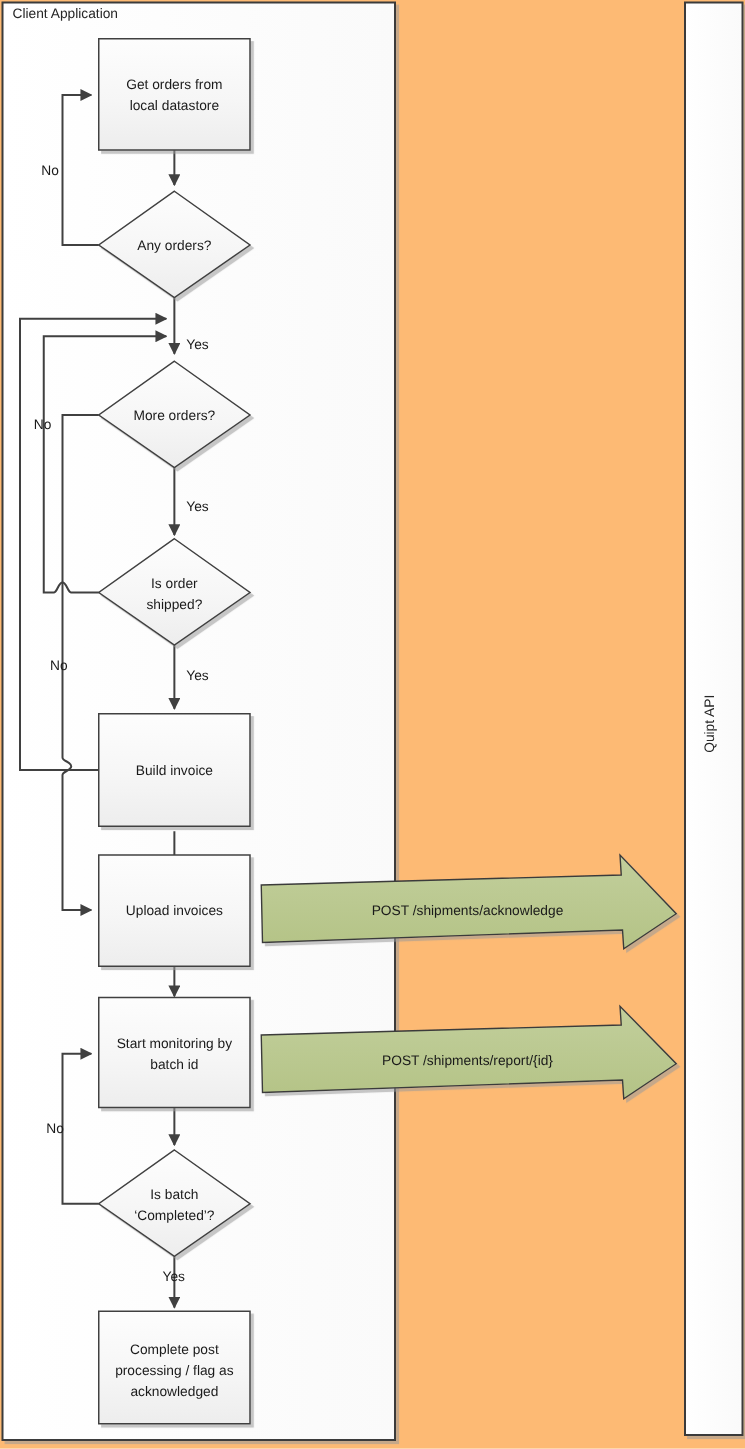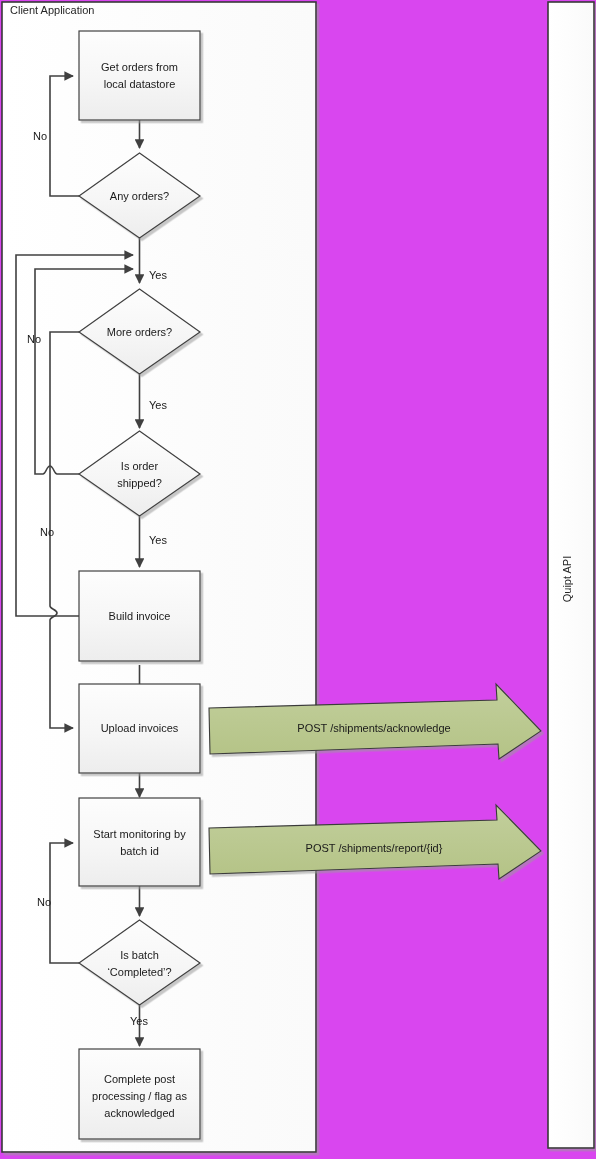--- a/index.html
+++ b/index.html
@@ -4,21 +4,21 @@
 <style>
   html,body{margin:0;padding:0;background:#ffffff;}
   body{
     font-family:"Liberation Sans","DejaVu Sans",sans-serif;
     -webkit-font-smoothing:antialiased;
   }
   #canvas{
     position:relative;
     width:596px;
     height:1159px;
-    background:#d946ef;
+    background:#fdba74;
     overflow:hidden;
     text-decoration:underline;
   }
   svg#diagram{
     position:absolute;
     left:0;top:0;
     width:596px;height:1159px;
     display:block;
   }
   .lane-title{

